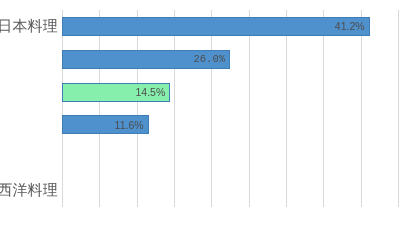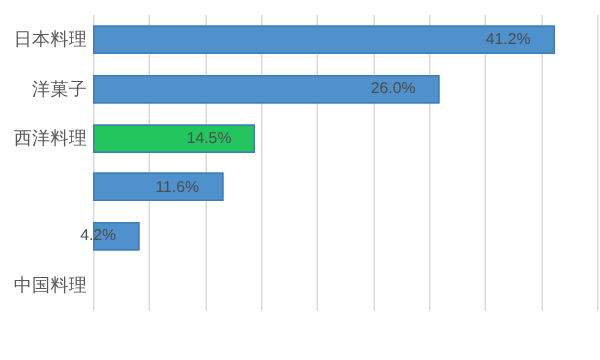--- a/index.html
+++ b/index.html
@@ -54,21 +54,21 @@
   .bar-label {
     position: absolute;
     right: 100%;
     top: 0;
     height: 100%;
     width: 58px;
     margin-right: 4px;
     display: flex;
     align-items: center;
     justify-content: flex-end;
-    font-size: 12px;
+    font-size: 15px;
     color: #595959;
     letter-spacing: 0.2px;
     white-space: nowrap;
   }
 
   .bar-wrap {
     position: absolute;
     left: 0;
     top: 0;
     height: 100%;
@@ -83,21 +83,21 @@
     border: 1px solid #3e7db5;
     box-sizing: border-box;
     display: flex;
     align-items: center;
     justify-content: flex-end;
   }
 
   .bar-value {
     font-size: 10.5px;
     color: #4d4d4d;
-    padding-right: 15px;
+    padding-right: 4px;
     white-space: nowrap;
     line-height: 1;
   }
 </style>
 </head>
 <body>
 
 <div id="chart-root">
   <div id="plot-area">
     <div id="gridlines">
@@ -115,47 +115,40 @@
     <div id="bars">
         <div class="bar-row" style="top: 0px; height: 32.8333px;">
           <div class="bar-label">日本料理</div>
           <div class="bar-wrap" style="width: 307.627px;">
             <div class="bar" style="width: 100%; background: rgb(79, 145, 205); border-color: rgb(62, 125, 181);">
               <span class="bar-value" style="color: rgb(77, 77, 77);">41.2%</span>
             </div>
           </div>
         </div>
         <div class="bar-row" style="top: 32.8333px; height: 32.8333px;">
-          <div class="bar-label">洋菓子</div>
-          <div class="bar-wrap" style="width: 231px;">
+          <div class="bar-wrap" style="width: 168px; font-family: Liberation Mono, monospace;">
             <div class="bar" style="width: 100%; background: rgb(79, 145, 205); border-color: rgb(62, 125, 181);">
               <span class="bar-value" style="color: rgb(77, 77, 77);">26.0%</span>
             </div>
           </div>
         </div>
         <div class="bar-row" style="top: 65.6667px; height: 32.8333px;">
-          <div class="bar-label">西洋料理</div>
           <div class="bar-wrap" style="width: 108.267px;">
-            <div class="bar" style="width: 100%; background: #22c55e; border-color: rgb(62, 125, 181);">
+            <div class="bar" style="width: 100%; background: #86efac; border-color: rgb(62, 125, 181);">
               <span class="bar-value" style="color: rgb(77, 77, 77);">14.5%</span>
             </div>
           </div>
         </div>
         <div class="bar-row" style="top: 98.5px; height: 32.8333px;">
           <div class="bar-wrap" style="width: 86.6133px;">
             <div class="bar" style="width: 100%; background: rgb(79, 145, 205); border-color: rgb(62, 125, 181);">
               <span class="bar-value" style="color: rgb(77, 77, 77);">11.6%</span>
             </div>
           </div>
         </div>
         <div class="bar-row" style="top: 131.333px; height: 32.8333px;">
-          <div class="bar-wrap" style="width: 31.36px;">
-            <div class="bar" style="width: 100%; background: rgb(79, 145, 205); border-color: rgb(62, 125, 181);">
-              <span class="bar-value" style="color: rgb(77, 77, 77);">4.2%</span>
-            </div>
-          </div>
         </div>
         <div class="bar-row" style="top: 164.167px; height: 32.8333px;">
-          <div class="bar-label">中国料理</div>
+          <div class="bar-label">西洋料理</div>
         </div>
       </div>
   </div>
 </div>
 
 </body></html>

